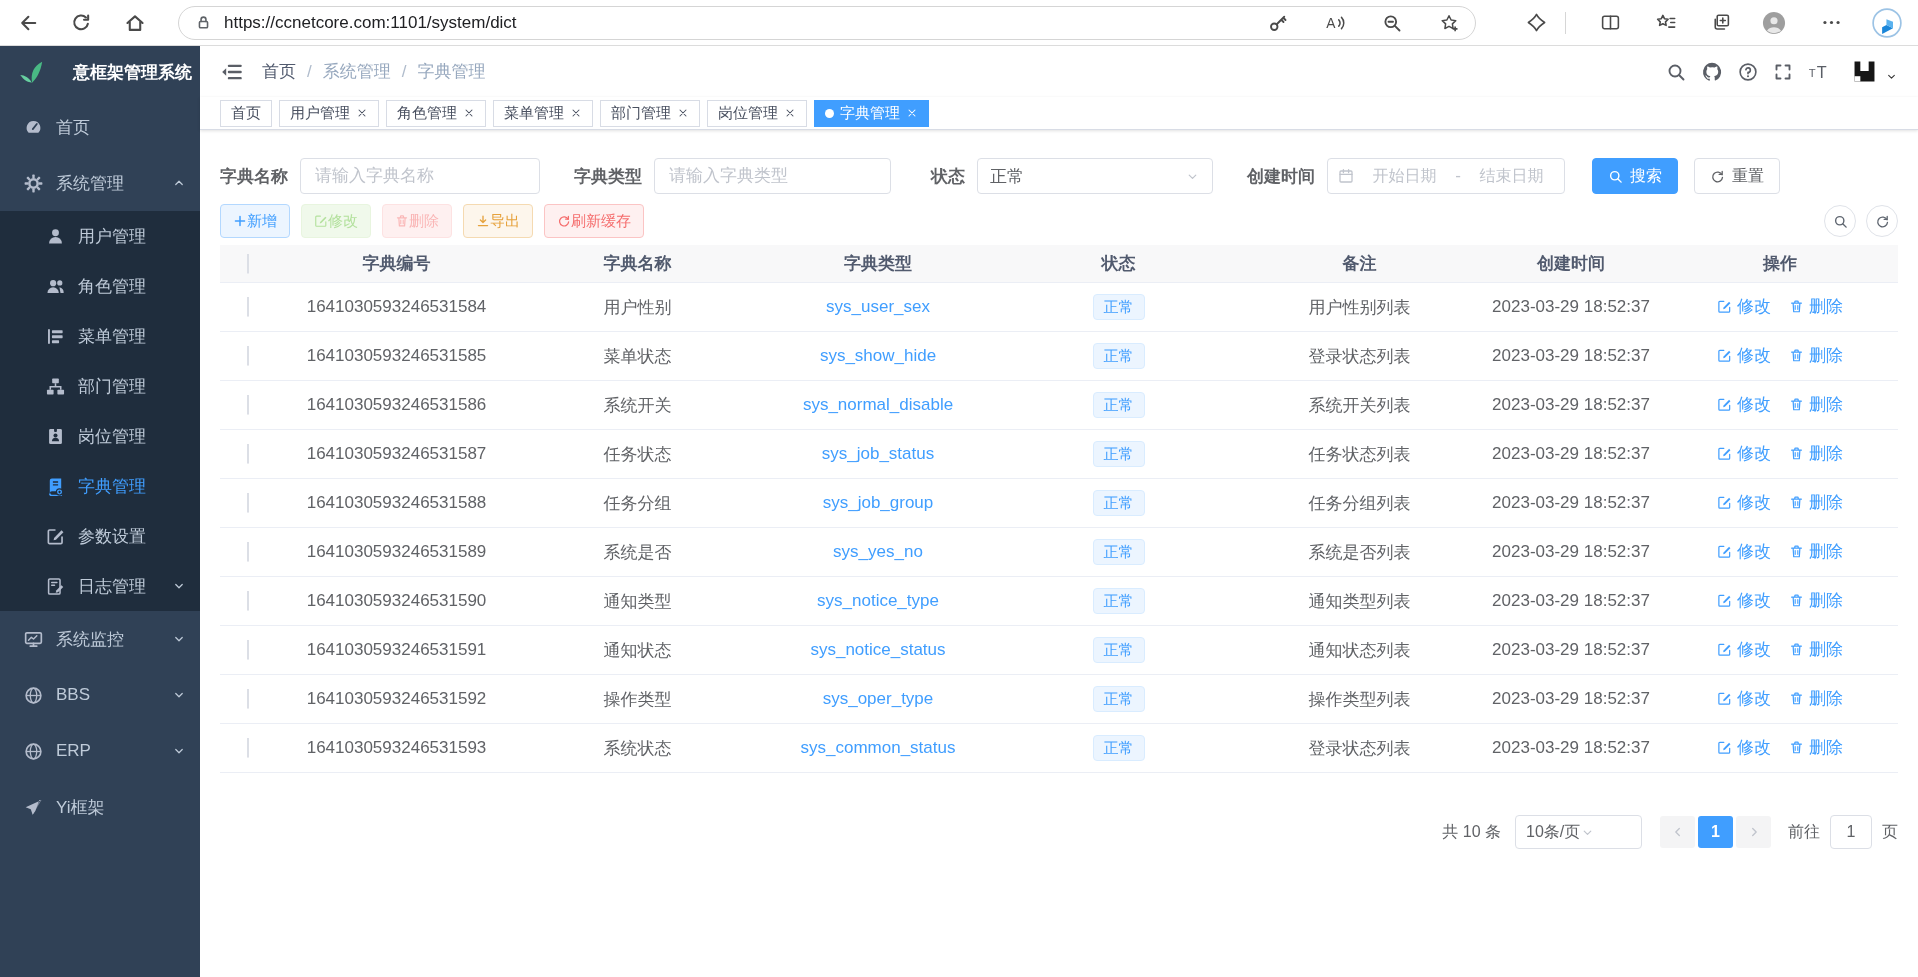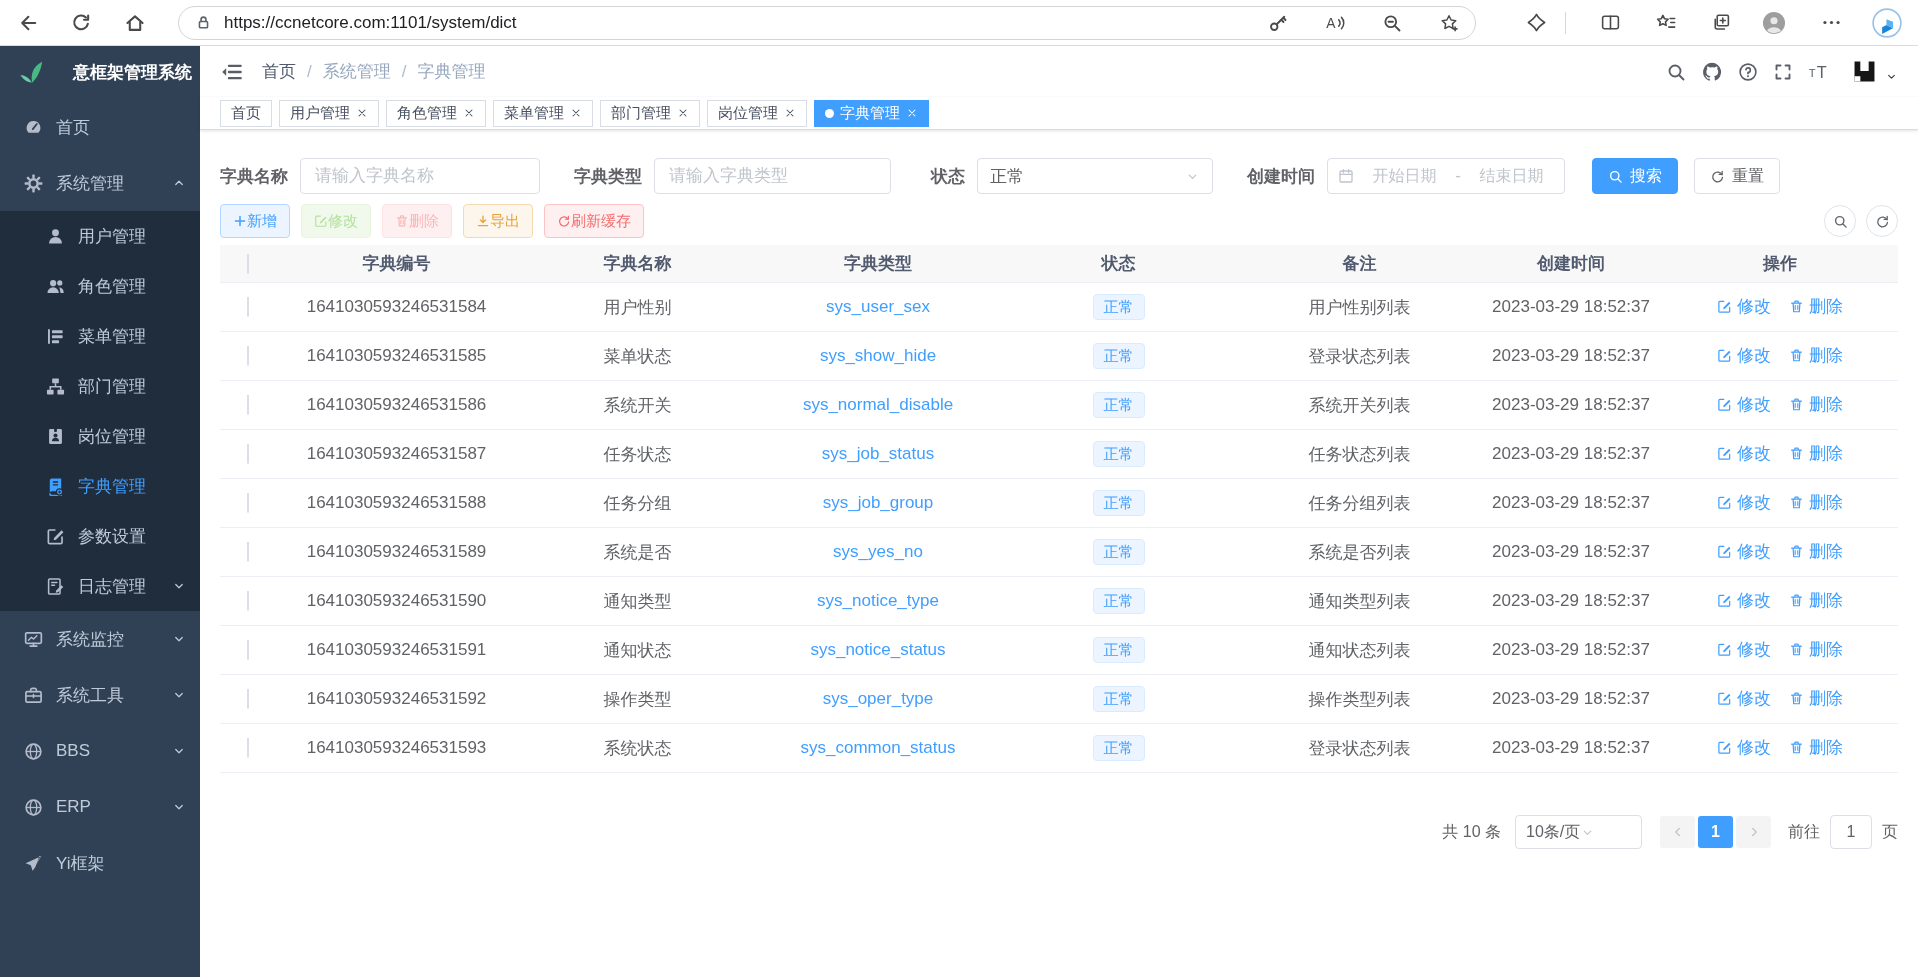--- a/index.html
+++ b/index.html
@@ -381,34 +381,20 @@
           <span class="mi-label">系统监控</span>
           <span class="i mi-chevron">
             <svg viewBox="0 0 16 16">
               <path d="M4.3 6.3 8 10l3.7-3.7" fill="none" stroke="currentColor" stroke-width="1.4" stroke-linecap="round" stroke-linejoin="round"></path>
             </svg>
           </span>
         </div>
         <div class="menu-item">
           <span class="i mi-icon">
             <svg viewBox="0 0 16 16">
-              <rect x="1.6" y="4.8" width="12.8" height="8.8" rx="1" fill="none" stroke="currentColor" stroke-width="1.4" stroke-linecap="round" stroke-linejoin="round"></rect>
-              <path d="M5.6 4.8V3.4A1.4 1.4 0 0 1 7 2h2a1.4 1.4 0 0 1 1.4 1.4v1.4M1.6 8.4h12.8M8 7.2v2.4" fill="none" stroke="currentColor" stroke-width="1.3" stroke-linecap="round" stroke-linejoin="round"></path>
-            </svg>
-          </span>
-          <span class="mi-label">系统工具</span>
-          <span class="i mi-chevron">
-            <svg viewBox="0 0 16 16">
-              <path d="M4.3 6.3 8 10l3.7-3.7" fill="none" stroke="currentColor" stroke-width="1.4" stroke-linecap="round" stroke-linejoin="round"></path>
-            </svg>
-          </span>
-        </div>
-        <div class="menu-item">
-          <span class="i mi-icon">
-            <svg viewBox="0 0 16 16">
               <circle cx="8" cy="8" r="6.2" fill="none" stroke="currentColor" stroke-width="1.4" stroke-linecap="round" stroke-linejoin="round"></circle>
               <ellipse cx="8" cy="8" rx="2.7" ry="6.2" fill="none" stroke="currentColor" stroke-width="1.1" stroke-linecap="round" stroke-linejoin="round"></ellipse>
               <path d="M2 8h12" stroke="currentColor" stroke-width="1.1"></path>
             </svg>
           </span>
           <span class="mi-label">BBS</span>
           <span class="i mi-chevron">
             <svg viewBox="0 0 16 16">
               <path d="M4.3 6.3 8 10l3.7-3.7" fill="none" stroke="currentColor" stroke-width="1.4" stroke-linecap="round" stroke-linejoin="round"></path>
             </svg>

